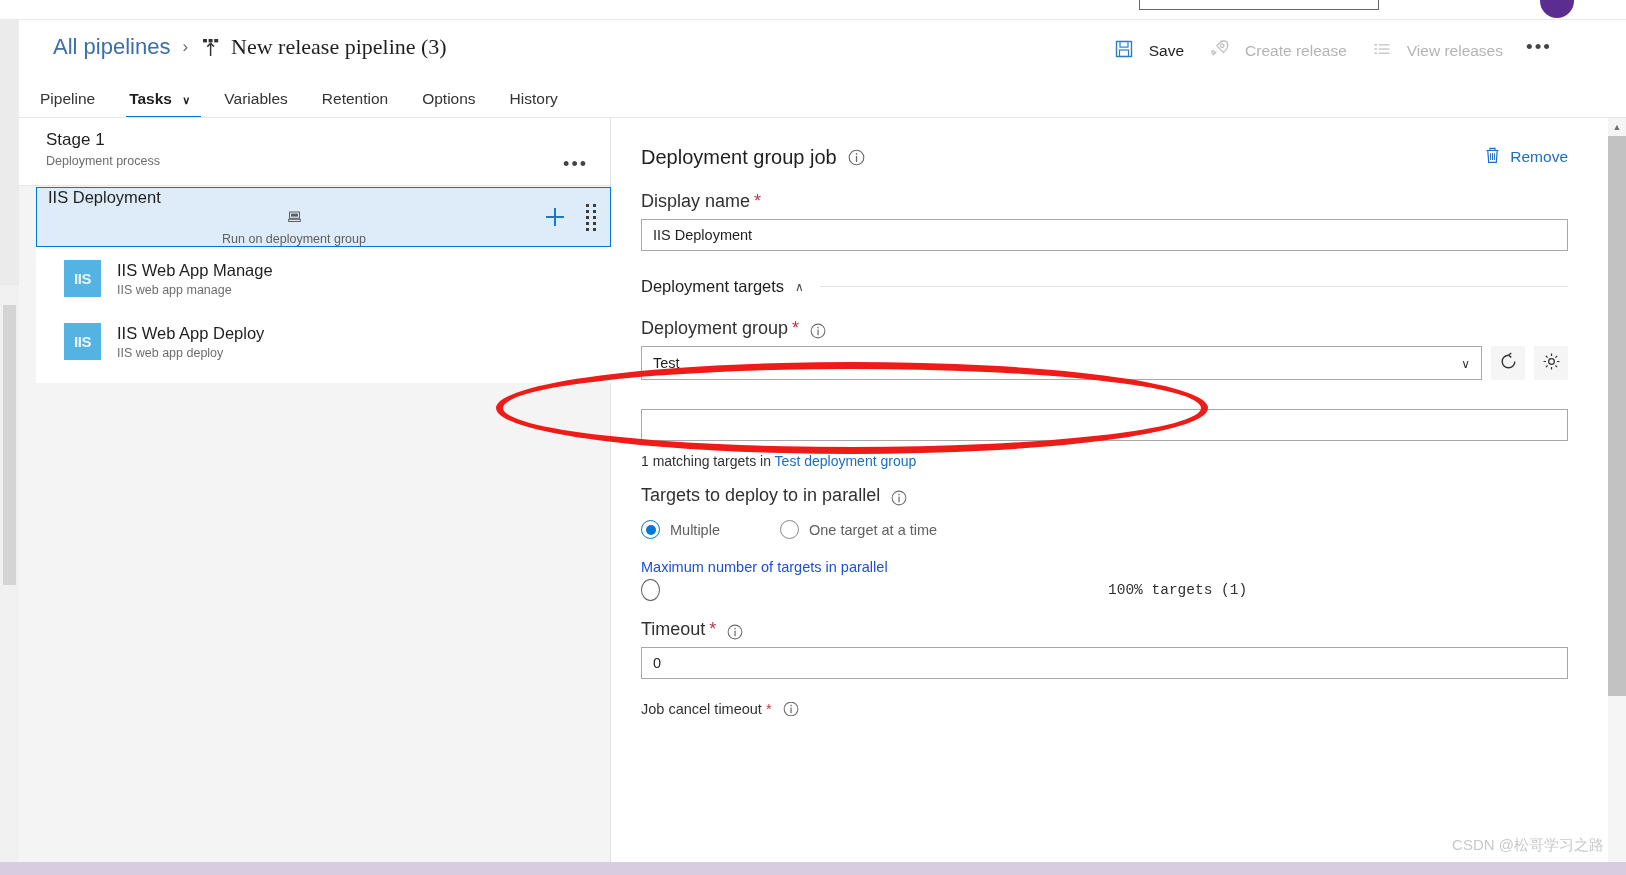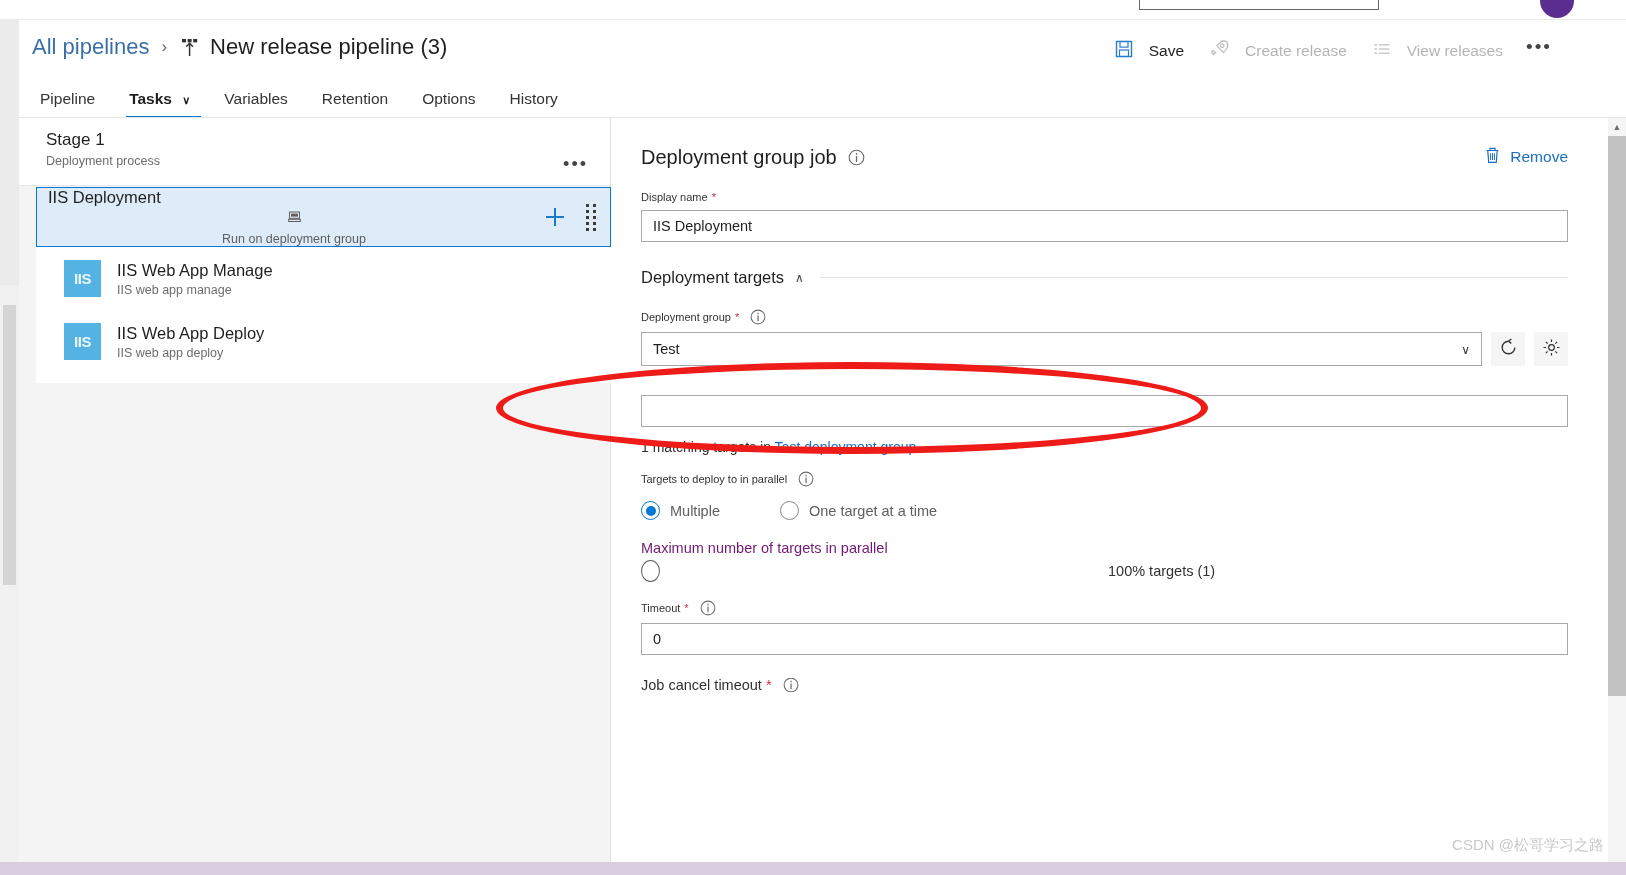--- a/index.html
+++ b/index.html
@@ -23,25 +23,25 @@
     border-radius: 50%; background: #5c2d91;
   }
   .top-divider { position: absolute; top: 19px; left: 0; width: 1626px; height: 1px; background: #eaeaea; }
 
   
   .left-rail { position: absolute; top: 20px; left: 0; width: 19px; height: 855px; background: #f1f1f1; }
   .left-rail-thumb { position: absolute; top: 285px; left: 3px; width: 13px; height: 280px; background: #d4d4d4; }
   .left-rail-top { position: absolute; top: 0; left: 0; width: 19px; height: 265px; background: #ebebeb; }
 
   
-  .breadcrumb { position: absolute; top: 26px; left: 32px; display: flex; align-items: center; height: 42px; }
+  .breadcrumb { position: absolute; top: 26px; left: 53px; display: flex; align-items: center; height: 42px; }
   .crumb-link { font-size: 22px; color: #3b6fa8; cursor: pointer; }
   .crumb-sep { font-size: 17px; color: #666; margin: 0 12px; }
   .pipeline-icon { width: 22px; height: 22px; margin-right: 9px; position: relative; top: 1px; }
-  .crumb-title { font-size: 22px; color: #1f1f1f; }
+  .crumb-title { font-size: 22px; color: #1f1f1f; font-family: Liberation Serif, serif; }
 
   
   .commandbar { position: absolute; top: 34px; right: 110px; display: flex; align-items: center; gap: 0; }
   .cmd-btn { display: flex; align-items: center; gap: 16px; padding: 5px 13px; cursor: pointer; }
   .cmd-btn .lbl { font-size: 15.5px; color: #1f1f1f; }
   .cmd-btn.disabled .lbl { color: #b4b4b4; }
   .cmd-ellipsis { position: absolute; top: 36px; right: 74px; font-size: 19px; color: #444; letter-spacing: 2px; cursor: pointer; }
 
   
   .tabs { position: absolute; top: 82px; left: 40px; display: flex; align-items: flex-end; height: 36px; }
@@ -83,21 +83,21 @@
 
   
   .right-panel { position: absolute; top: 118px; left: 612px; width: 996px; height: 757px; background: #fff; overflow: hidden; }
   .panel-title-row { position: relative; display: flex; align-items: center; padding: 28px 0 0 29px; }
   .panel-title { font-size: 20px; color: #1f1f1f; }
   .remove-btn { position: absolute; right: 40px; top: 28px; display: flex; align-items: center; gap: 9px; cursor: pointer; }
   .remove-lbl { font-size: 15.5px; color: #1b6ec2; }
 
   .form { padding: 0 40px 0 29px; }
   .field { margin-top: 22px; }
-  .f-label { font-size: 11px; color: #323130; display: flex; align-items: center; }
+  .f-label { font-size: 18px; color: #323130; display: flex; align-items: flex-end; }
   .req { color: #c4314b; margin-left: 4px; }
   .info-i { margin-left: 11px; display: inline-flex; cursor: pointer; }
   .f-input {
     width: 100%; height: 32px; margin-top: 7px; border: 1px solid #a8a8a8;
     background: #fff; font-size: 14.5px; color: #1f1f1f; padding: 0 11px;
     font-family: "Liberation Sans", sans-serif;
   }
 
   .section-head { display: flex; align-items: center; margin-top: 26px; }
   .section-lbl { font-size: 16.5px; color: #1f1f1f; }
@@ -120,24 +120,24 @@
   .hint a { color: #1b6ec2; text-decoration: none; cursor: pointer; }
 
   .radio-row { display: flex; align-items: center; gap: 60px; margin-top: 14px; }
   .radio { display: flex; align-items: center; gap: 10px; cursor: pointer; }
   .radio-circle { width: 19px; height: 19px; border-radius: 50%; border: 1.5px solid #8a8886; background: #fff; }
   .radio.checked .radio-circle { border: 1.5px solid #0078d4; display: flex; align-items: center; justify-content: center; }
   .radio.checked .radio-circle::after { content: ""; width: 10px; height: 10px; border-radius: 50%; background: #0078d4; }
   .radio-lbl { font-size: 14.5px; color: #5f5f5f; }
 
   .slider-block { margin-top: 20px; }
-  .slider-lbl { font-size: 14.5px; color: #701a75; }
+  .slider-lbl { font-size: 14.5px; color: #1d4ed8; }
   .slider-row { display: flex; align-items: center; margin-top: 4px; }
   .slider-thumb { width: 19px; height: 22px; border-radius: 50%; border: 1.5px solid #5e5e5e; background: #fff; cursor: grab; }
-  .slider-val { font-size: 14.5px; color: #323130; margin-left: 448px; }
+  .slider-val { font-size: 14.5px; color: #323130; margin-left: 448px; font-family: Liberation Mono, monospace; }
 
   .cut-label { margin-top: 23px; font-size: 14.5px; color: #323130; display: flex; align-items: center; height: 14px; overflow: hidden; }
 
   
   .annot-ellipse {
     position: absolute; left: 496px; top: 362px; width: 712px; height: 92px;
     border: 7px solid #ee1c18; border-radius: 50%; pointer-events: none; z-index: 50;
   }
 
   

